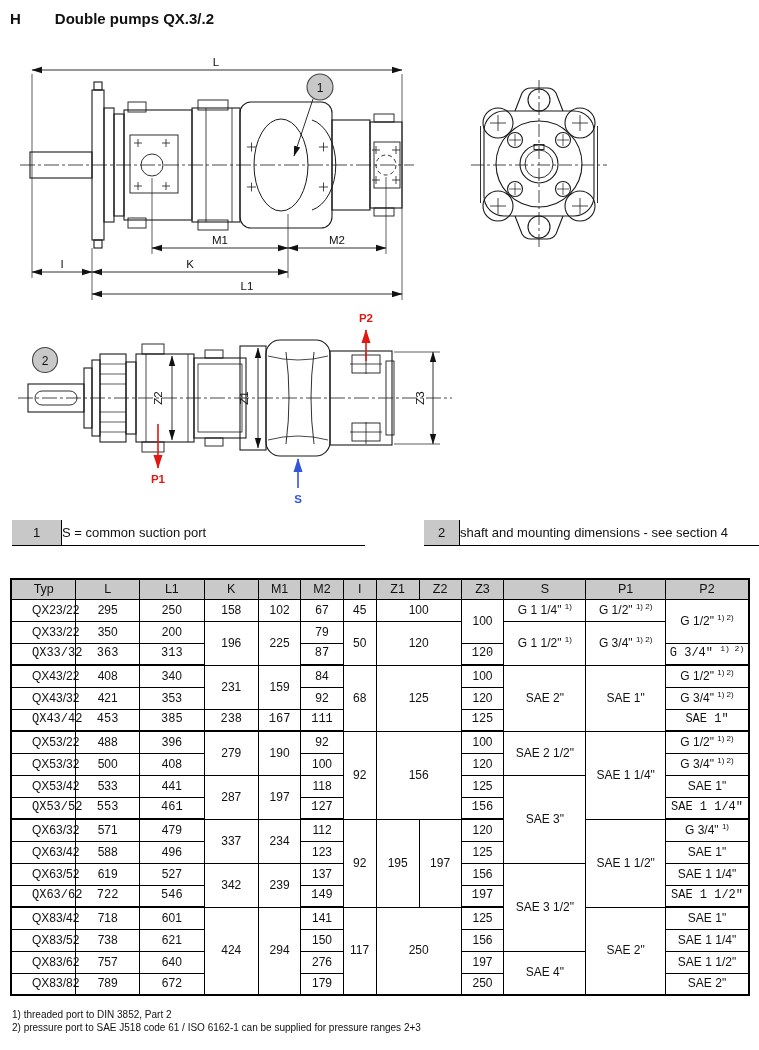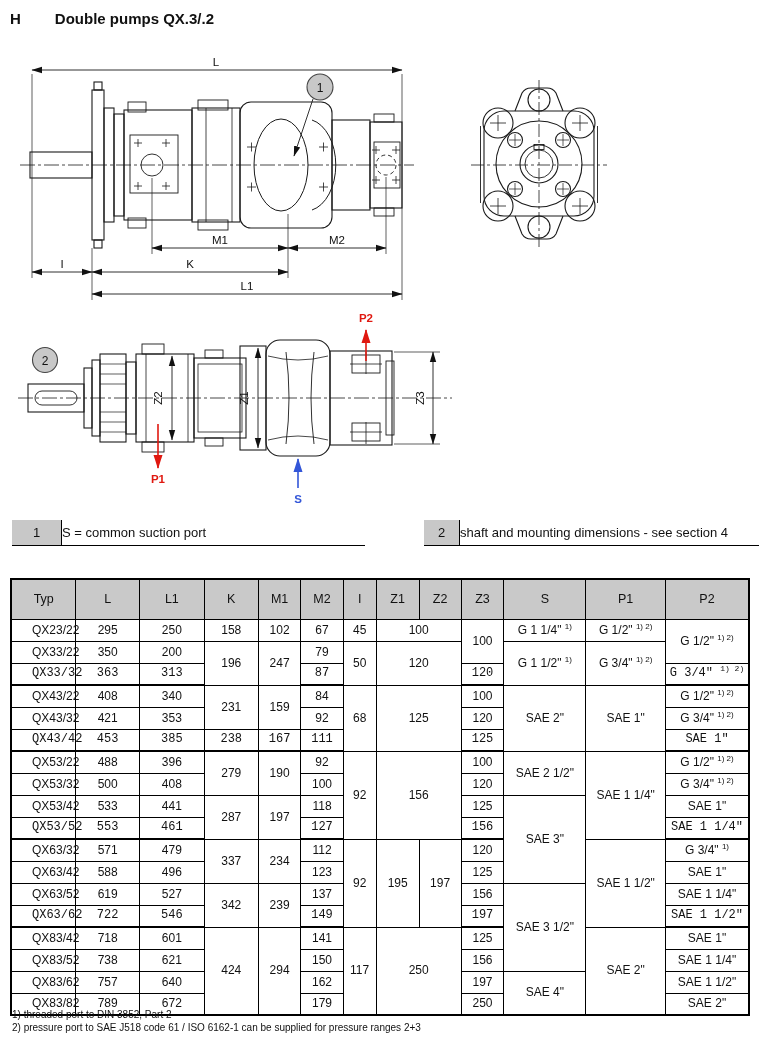--- a/index.html
+++ b/index.html
@@ -16,21 +16,21 @@
   .note { position:absolute; display:flex; align-items:stretch; border-bottom:1.6px solid #000; height:26px; }
   .note-badge { background:#c8c8c8; border-right:1.4px solid #000; display:flex; align-items:center; justify-content:center; font-size:13px; }
   .note-text { display:flex; align-items:center; font-size:13px; }
   #note-1 { left:12px; width:353px; }
   #note-1 .note-badge { width:50px; }
   #note-2 { left:424px; width:335px; }
   #note-2 .note-badge { width:36px; }
 
   table { position:absolute; top:578px; left:10px; width:740px; border-collapse:collapse; table-layout:fixed; border:2px solid #000; }
   th, td { border:1px solid #000; font-size:12px; font-weight:normal; text-align:center; vertical-align:middle; padding:1px 2px; height:22px; line-height:1.05; background:#fff; }
-  thead th { background:#c9c9c9; height:40px; font-size:12.5px; border-bottom:1.6px solid #000; }
+  thead th { background:#c9c9c9; height:20px; font-size:12.5px; border-bottom:1.6px solid #000; }
   td.typ { text-align:center; padding-left:20px;margin-left:16px; }
   tr.group-end td { border-bottom-width:2.5px;font-family:Liberation Mono, monospace; }
   sup { font-size:8px; vertical-align:super; line-height:0; }
 
   .footnotes { position:absolute; top:1008px; left:12px; font-size:10px; line-height:13px; }
 </style>
 </head>
 <body>
 
 <div id="page">
@@ -284,21 +284,21 @@
           <td rowspan="2">100</td>
           <td>G 1 1/4" <sup>1)</sup></td>
           <td>G 1/2" <sup>1) 2)</sup></td>
           <td rowspan="2">G 1/2" <sup>1) 2)</sup></td>
         </tr>
         <tr>
           <td class="typ">QX33/22</td>
           <td>350</td>
           <td>200</td>
           <td rowspan="2">196</td>
-          <td rowspan="2">247</td>
+          <td rowspan="2">225</td>
           <td>79</td>
           <td rowspan="2">50</td>
           <td rowspan="2" colspan="2">120</td>
           <td rowspan="2">G 1 1/2" <sup>1)</sup></td>
           <td rowspan="2">G 3/4" <sup>1) 2)</sup></td>
         </tr>
         <tr class="group-end">
           <td class="typ">QX33/32</td>
           <td>363</td>
           <td>313</td>
@@ -438,21 +438,21 @@
           <td>738</td>
           <td>621</td>
           <td>150</td>
           <td>156</td>
           <td>SAE 1 1/4"</td>
         </tr>
         <tr>
           <td class="typ">QX83/62</td>
           <td>757</td>
           <td>640</td>
-          <td>162</td>
+          <td>276</td>
           <td>197</td>
           <td rowspan="2">SAE 4"</td>
           <td>SAE 1 1/2"</td>
         </tr>
         <tr>
           <td class="typ">QX83/82</td>
           <td>789</td>
           <td>672</td>
           <td>179</td>
           <td>250</td>

